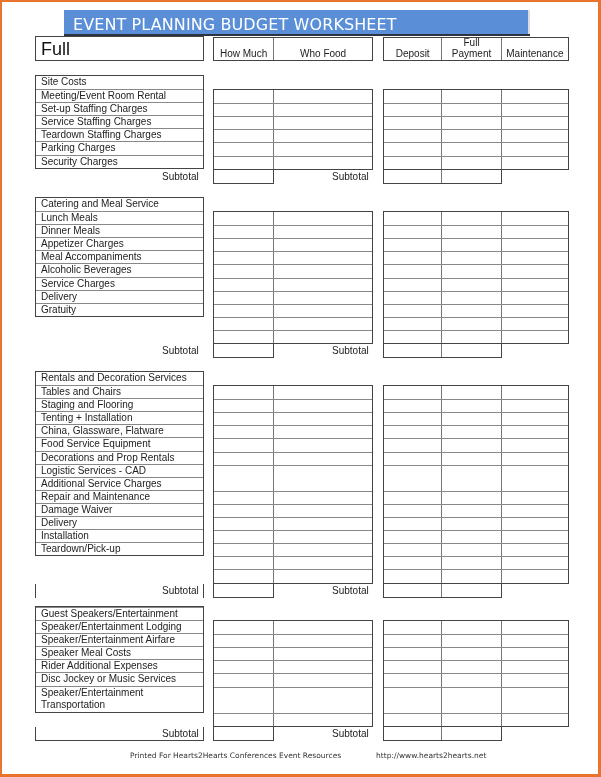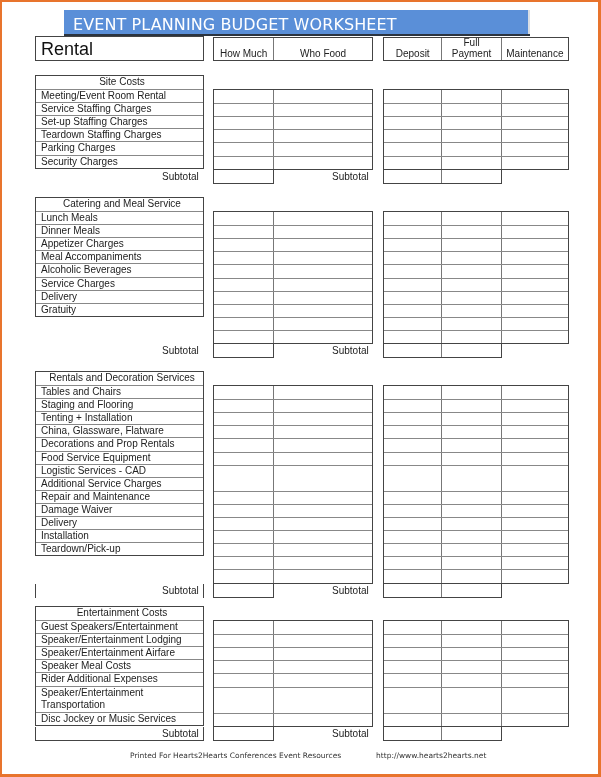--- a/index.html
+++ b/index.html
@@ -18,21 +18,21 @@
   .colhdr .c { border-right: 1px solid #777; font-size: 10px; color: #222; display: flex;
                align-items: flex-end; justify-content: center; text-align: center; padding-bottom: 1px; line-height: 11px; }
   .colhdr .c:last-child { border-right: none; }
   .left-hdr { left: 213px; width: 160px; }
   .right-hdr { left: 383px; width: 186px; }
   .w1 { width: 61px; } .w2 { width: 99px; }
   .r1 { width: 59px; } .r2 { width: 60px; } .r3 { width: 67px; }
   .itemtbl { position: absolute; left: 35px; width: 169px; border: 1.5px solid #444; }
   .itemtbl .cell { height: 13.1px; border-top: 1px solid #888; font-size: 10px; line-height: 12px;
                    padding-left: 5px; white-space: nowrap; color: #222; }
-  .itemtbl .cell.hdr { border-top: none; text-align: center; }
+  .itemtbl .cell.hdr { border-top: none; }
   .itemtbl .cell.dbl { height: 26.2px; white-space: normal; line-height: 12px; }
   .subtotal-label { position: absolute; font-size: 10px; color: #222; }
   .grid { position: absolute; border: 1.5px solid #444; }
   .grid .row { display: flex; height: 13.1px; border-top: 1px solid #888; }
   .grid .row:first-child { border-top: none; }
   .grid .row.dbl { height: 26.2px; }
   .grid .row div { border-right: 1px solid #777; height: 100%; }
   .grid .row div:last-child { border-right: none; }
   .g-left { left: 213px; width: 160px; }
   .g-right { left: 383px; width: 186px; }
@@ -44,42 +44,42 @@
 </head>
 <body>
 
 <div class="frame"></div>
 
 <div class="title-bar">
   <span class="title-text">EVENT PLANNING BUDGET WORKSHEET</span>
 </div>
 
 <div class="box items-hdr">
-  <span>Rental</span>
+  <span>Full</span>
 </div>
 
 <div class="colhdr left-hdr">
   <div class="c w1">How Much</div>
   <div class="c w2">Who Food</div>
 </div>
 
 <div class="colhdr right-hdr">
   <div class="c r1">Deposit</div>
   <div class="c r2">
       <span style="display:block;width:40px;">Full Payment</span>
     </div>
   <div class="c r3">Maintenance</div>
 </div>
 
 <div id="sections">
     <div class="itemtbl" style="top: 75px;">
       <div class="cell hdr">Site Costs</div>
       <div class="cell">Meeting/Event Room Rental</div>
+      <div class="cell">Set-up Staffing Charges</div>
       <div class="cell">Service Staffing Charges</div>
-      <div class="cell">Set-up Staffing Charges</div>
       <div class="cell">Teardown Staffing Charges</div>
       <div class="cell">Parking Charges</div>
       <div class="cell">Security Charges</div>
     </div>
     <div class="grid g-left" style="top: 89.1px;">
       <div class="row">
         <div style="width: 61px;"></div>
         <div style="width: 99px;"></div>
       </div>
       <div class="row">
@@ -253,22 +253,22 @@
     <div class="sub-box" style="left: 383px; top: 344.1px; width: 119px;">
       <div style="width: 59px;"></div>
       <div style="width: 60px;"></div>
     </div>
     <div class="itemtbl" style="top: 371px;">
       <div class="cell hdr">Rentals and Decoration Services</div>
       <div class="cell">Tables and Chairs</div>
       <div class="cell">Staging and Flooring</div>
       <div class="cell">Tenting + Installation</div>
       <div class="cell">China, Glassware, Flatware</div>
+      <div class="cell">Food Service Equipment</div>
       <div class="cell">Decorations and Prop Rentals</div>
-      <div class="cell">Food Service Equipment</div>
       <div class="cell">Logistic Services - CAD</div>
       <div class="cell">Additional Service Charges</div>
       <div class="cell">Repair and Maintenance</div>
       <div class="cell">Damage Waiver</div>
       <div class="cell">Delivery</div>
       <div class="cell">Installation</div>
       <div class="cell">Teardown/Pick-up</div>
     </div>
     <div class="grid g-left" style="top: 385.1px;">
       <div class="row">
@@ -402,28 +402,27 @@
     </div>
     <div style="position: absolute; left: 35px; top: 583.6px; width: 169px; height: 14px; border-left: 1.5px solid rgb(68, 68, 68); border-right: 1.5px solid rgb(68, 68, 68);"></div>
     <div class="subtotal-label" style="left: 162px; top: 584.6px;">Subtotal</div>
     <div class="subtotal-label" style="left: 332px; top: 584.6px;">Subtotal</div>
     <div class="sub-box" style="left: 213px; top: 583.6px; width: 61px;"></div>
     <div class="sub-box" style="left: 383px; top: 583.6px; width: 119px;">
       <div style="width: 59px;"></div>
       <div style="width: 60px;"></div>
     </div>
     <div class="itemtbl" style="top: 606px;">
-      <div class="cell hdr">Entertainment Costs</div>
       <div class="cell">Guest Speakers/Entertainment</div>
       <div class="cell">Speaker/Entertainment Lodging</div>
       <div class="cell">Speaker/Entertainment Airfare</div>
       <div class="cell">Speaker Meal Costs</div>
       <div class="cell">Rider Additional Expenses</div>
+      <div class="cell">Disc Jockey or Music Services</div>
       <div class="cell dbl">Speaker/Entertainment Transportation</div>
-      <div class="cell">Disc Jockey or Music Services</div>
     </div>
     <div class="grid g-left" style="top: 620.1px;">
       <div class="row">
         <div style="width: 61px;"></div>
         <div style="width: 99px;"></div>
       </div>
       <div class="row">
         <div style="width: 61px;"></div>
         <div style="width: 99px;"></div>
       </div>

